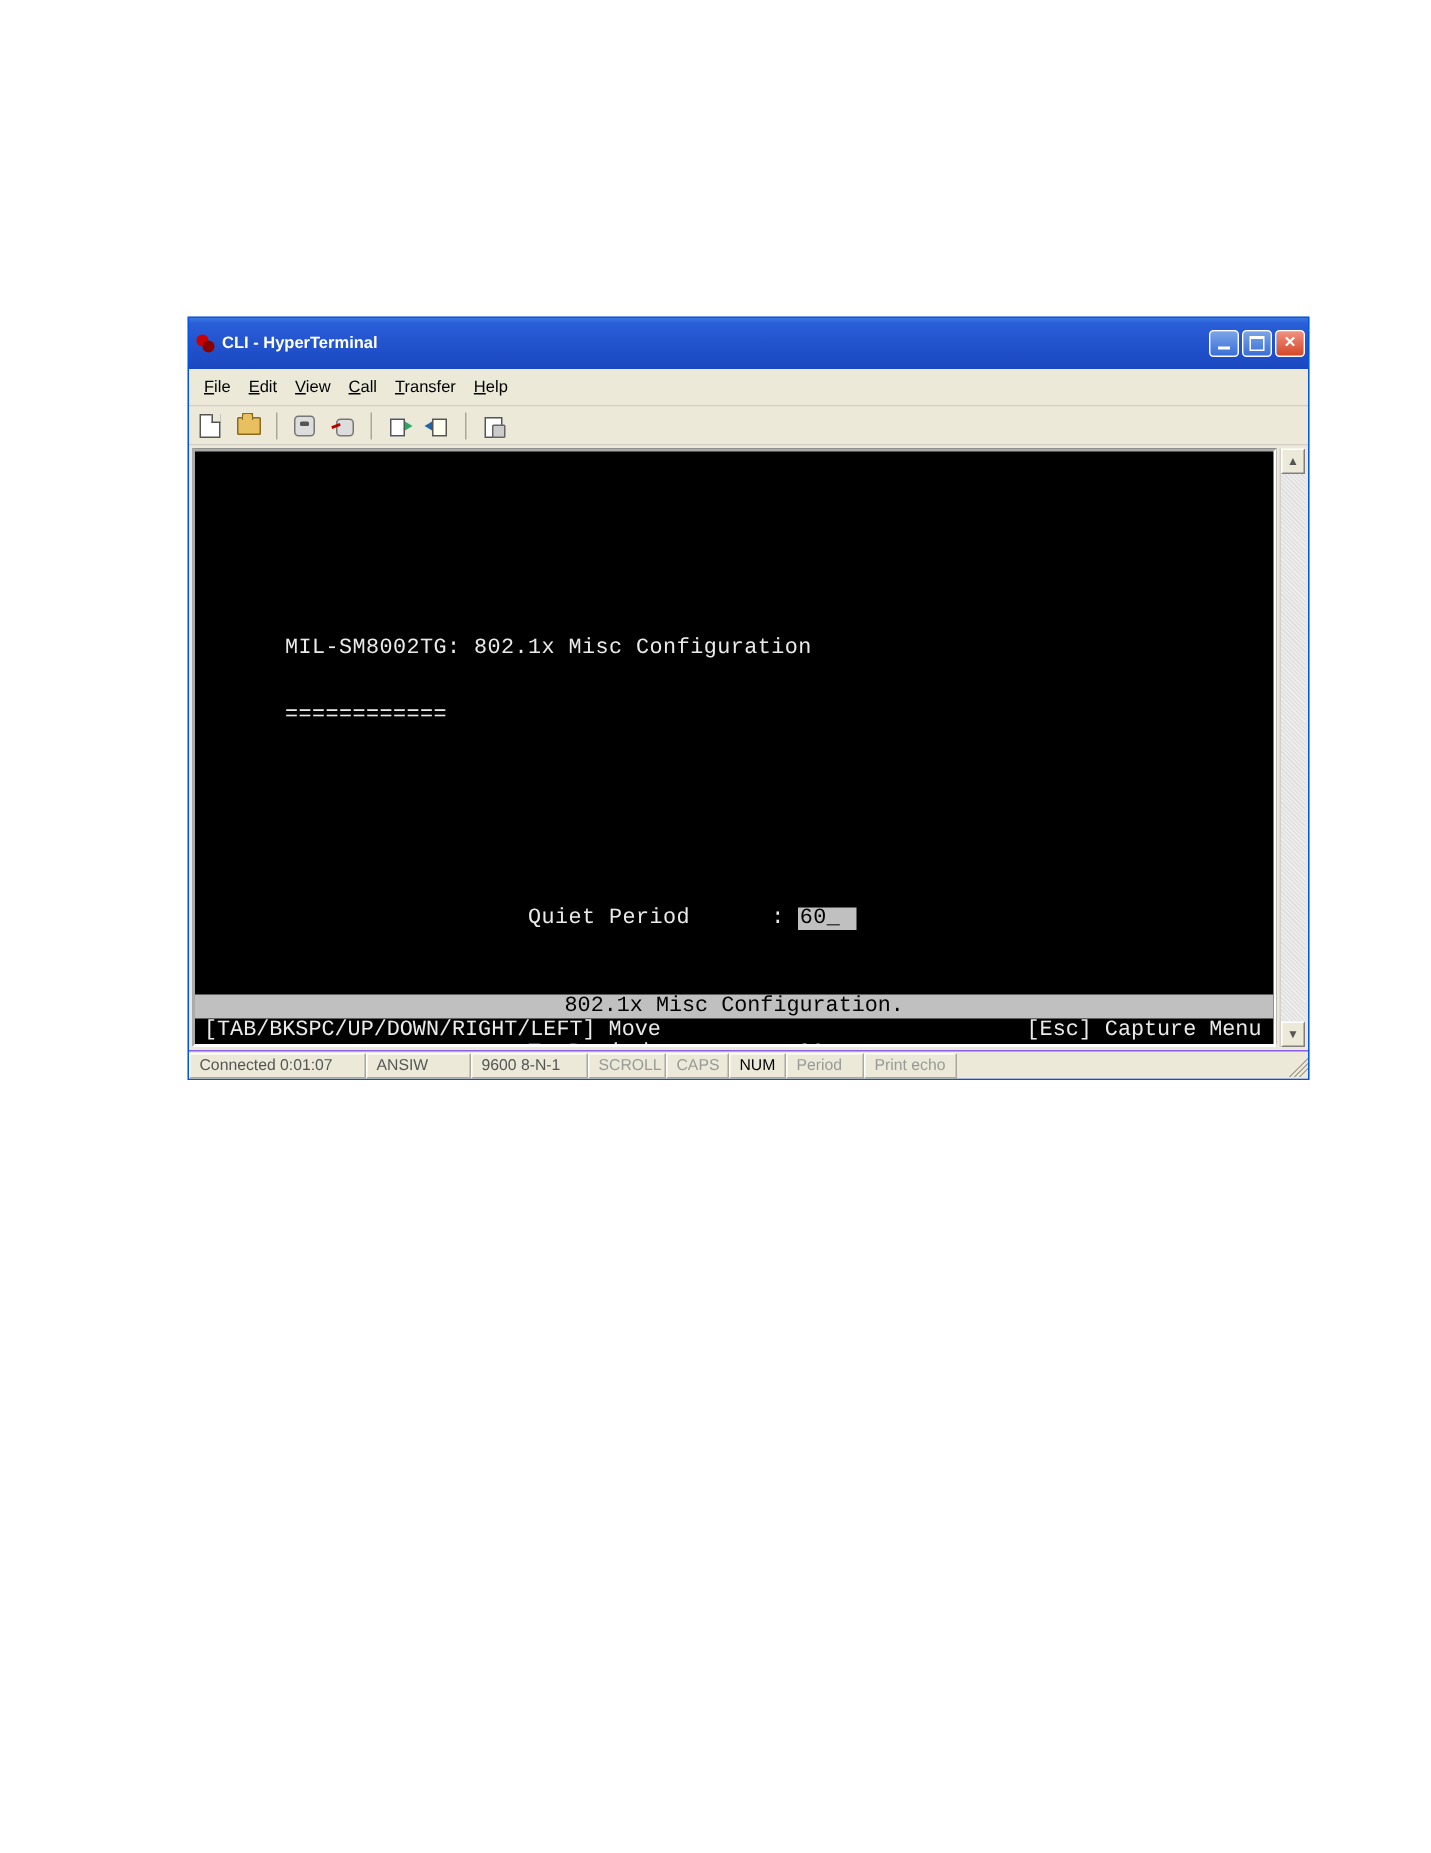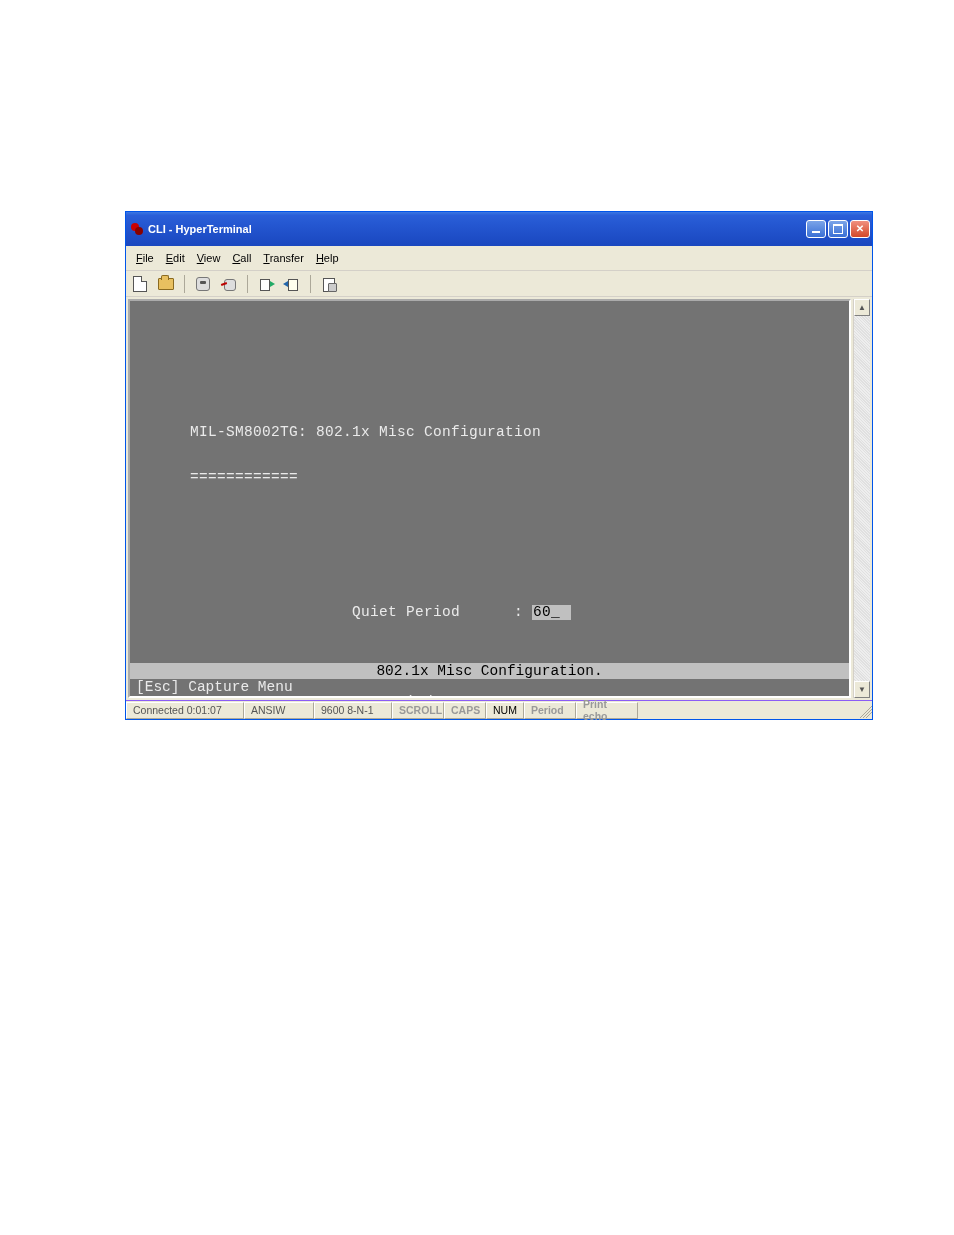--- a/index.html
+++ b/index.html
@@ -111,21 +111,21 @@
     .ico-props::after{content:"";position:absolute;right:-1px;bottom:-1px;width:7px;height:7px;background:#ccc;border:1px solid #666;border-radius:1px;}
 
     .client {
       display:flex;
       background:#ece9d8;
     }
     .terminal-wrap{
       flex:1;
       border:2px inset #fff;
       margin:2px;
-      background:#737373;
+      background:#000000;
       position:relative;
       height: 399px;
       overflow:hidden;
     }
     .terminal{
       font-family: "Courier New", monospace;
       font-size: 14.5px;
       line-height: 1.0;
       color:#eaeaea;
       white-space: pre;
@@ -164,21 +164,21 @@
       border-top:1px solid #8b5cf6;
       display:flex;
       font-size:10.5px;
       color:#555;
       align-items:center;
     }
     .statusbar .cell{
       border:1px solid #aca899; border-top-color:#fff; border-left-color:#fff;
       height:17px; padding:0 6px; display:flex; align-items:center; margin-right:0;
     }
-    .statusbar .cell.dim{color:#999;font-weight:bold;}
+    .statusbar .cell.dim{color:#999;}
     .statusbar .cell.on{color:#000;}
     .statusbar .grip{
       margin-left:auto; width:16px; height:16px;
       background:
         linear-gradient(135deg, transparent 0 60%, #aca899 60% 64%, transparent 64% 70%, #aca899 70% 74%, transparent 74% 80%, #aca899 80% 84%, transparent 84%);
     }
 
     .term-abs { position:absolute; left:0; right:0; }
   </style>
 </head>
@@ -250,20 +250,21 @@
         
         
         
         
       </div>
       <div class="term-abs" style="bottom:0;left:0;right:0;">
         <div class="banner">
             <span>802.1x Misc Configuration.</span>
           </div>
         <div class="helpline">
+          <span class="left">[TAB/BKSPC/UP/DOWN/RIGHT/LEFT] Move</span>
           <span class="right">[Esc] Capture Menu</span>
         </div>
       </div>
     </div>
     <div class="vscroll">
       <div class="sbtn">▲</div>
       <div class="strack"></div>
       <div class="sbtn">▼</div>
     </div>
   </div>

